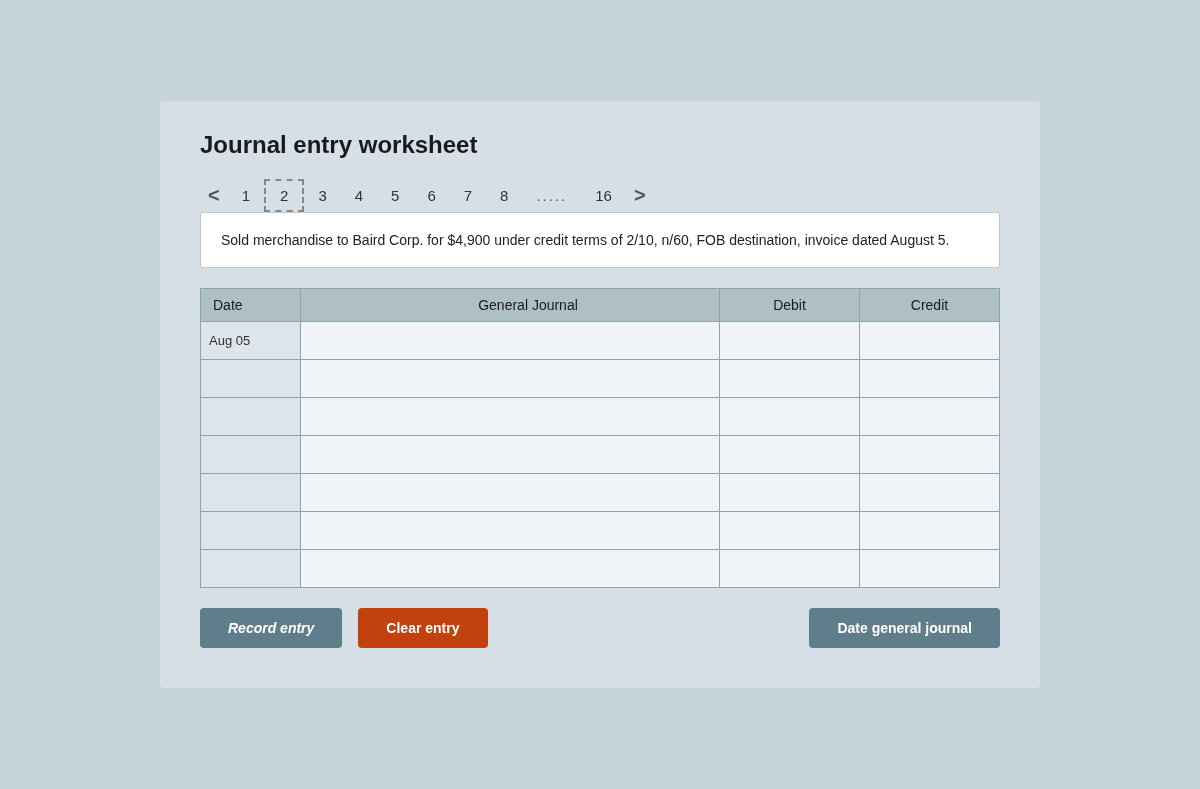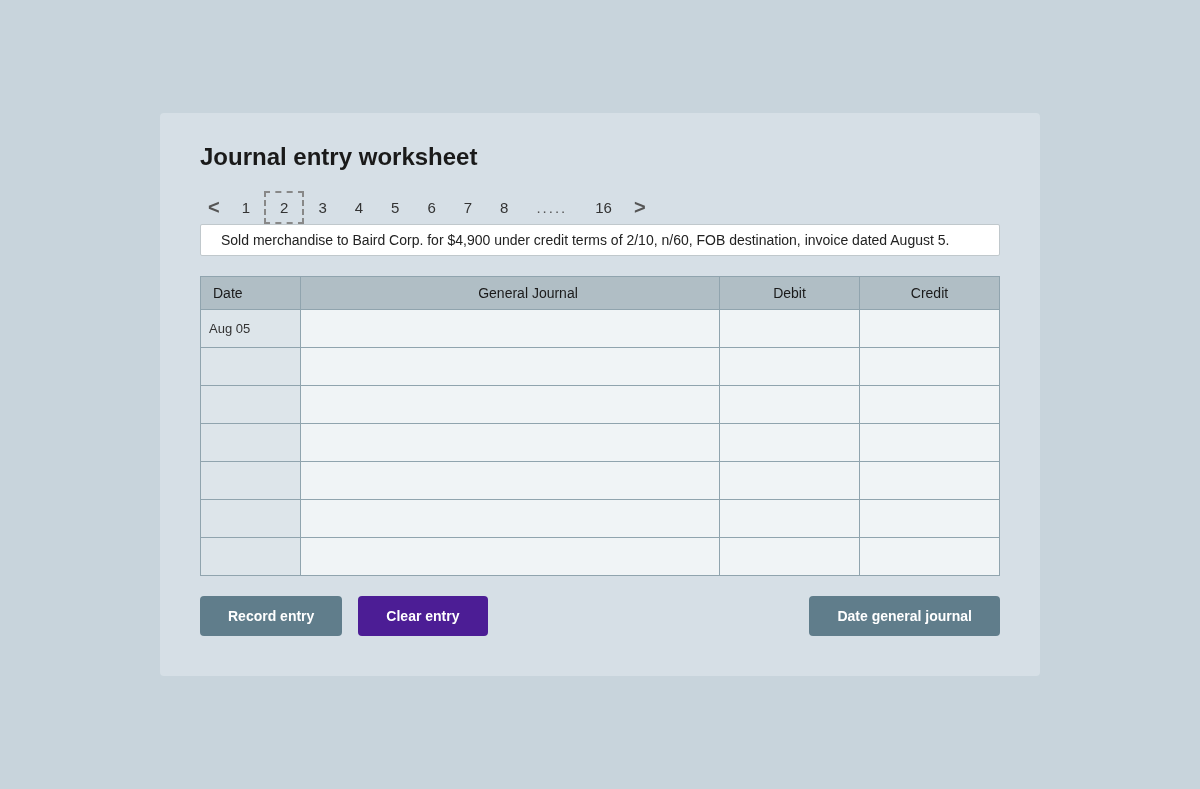--- a/index.html
+++ b/index.html
@@ -56,21 +56,21 @@
     }
 
     .tab-item.dots {
       letter-spacing: 2px;
       color: #555;
     }
 
     .description-box {
       background-color: #ffffff;
       border: 1px solid #c0c8cc;
-      padding: 4px 20px;
+      padding: 16px 20px;
       margin-bottom: 20px;
       font-size: 14px;
       color: #222;
       line-height: 1.6;
       border-radius: 2px;
     }
 
     .note-text {
       font-size: 12px;
       color: #c0392b;
@@ -152,24 +152,25 @@
       font-size: 14px;
       font-weight: bold;
       border: none;
       border-radius: 4px;
       cursor: pointer;
     }
 
     .btn-record {
       background-color: #607d8b;
       color: #ffffff;
+      font-style: italic;
     }
 
     .btn-clear {
-      background-color: #4c1d95;
+      background-color: #c2410c;
       color: #ffffff;
     }
 
     .btn-view {
       background-color: #607d8b;
       color: #ffffff;
       margin-left: auto;
     }
 
     .tab-nav-wrapper {

